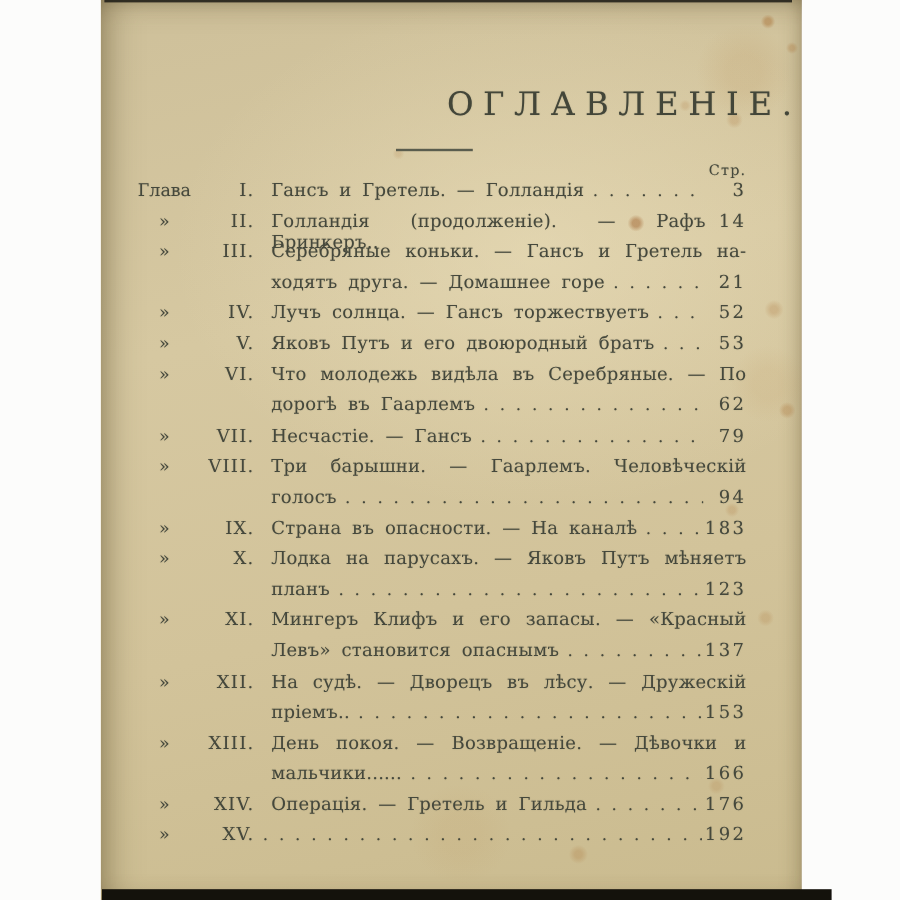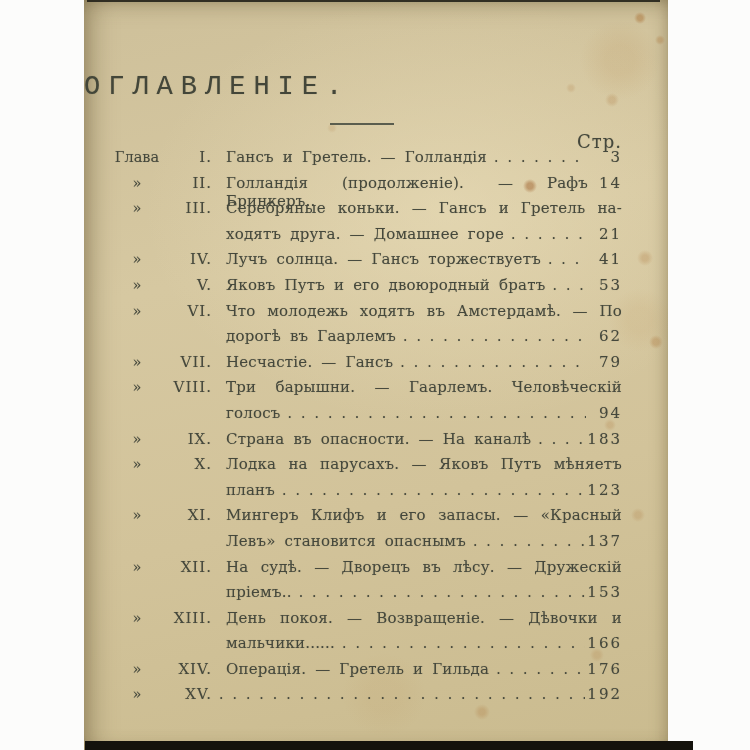--- a/index.html
+++ b/index.html
@@ -43,35 +43,34 @@
       radial-gradient(circle at 526px 425px, rgba(169,112,52,.20) 0 2.5px, rgba(169,112,52,0) 6px),
       radial-gradient(circle at 554px 515px, rgba(169,112,52,.20) 0 3px,   rgba(169,112,52,0) 7px),
       radial-gradient(circle at 513px 655px, rgba(169,112,52,.18) 0 3px,   rgba(169,112,52,0) 7px),
       radial-gradient(circle at 398px 712px, rgba(169,112,52,.25) 0 3px,   rgba(169,112,52,0) 8px),
       radial-gradient(circle at 248px 128px, rgba(169,112,52,.15) 0 2px,   rgba(169,112,52,0) 5px),
       radial-gradient(circle at 536px 60px,  rgba(185,140,80,.14) 0 14px,  rgba(185,140,80,0) 40px),
       radial-gradient(circle at 556px 320px, rgba(185,140,80,.10) 0 12px,  rgba(185,140,80,0) 32px),
       radial-gradient(circle at 300px 695px, rgba(185,140,80,.08) 0 16px,  rgba(185,140,80,0) 42px);
   }
   .title {
-    position:relative; margin:72px 0 0; text-align:left;
+    position:relative; margin:72px 0 0; text-align:right;
     font-size:27px; letter-spacing:8px; font-weight:400; color:#434639;
     text-shadow:0 0 1px rgba(67,70,57,.35);
-    font-family:Liberation Mono, monospace;
   }
   .rule {
     width:64px; height:2px; background:#5a5d4e; margin:21px auto 0;
     transform:translateX(-14px);
   }
   .toc {
     position:relative; margin:10px 0 0; padding:0 46px 0 24px;
     color:#45483c; font-size:15px;
     text-shadow:0 0 1px rgba(69,72,60,.3);
   }
-  .str-row { text-align:right; font-size:18px; height:13px; line-height:13px; letter-spacing:1px; }
+  .str-row { text-align:right; font-size:12px; height:13px; line-height:13px; letter-spacing:1px; }
   .row { display:flex; align-items:baseline; height:25.6px; }
   .col-m { flex:none; width:58px; text-align:center; font-size:14.5px; }
   .col-r { flex:none; width:46px; text-align:right; letter-spacing:1px; }
   .col-t { flex:0 1 auto; min-width:0; margin-left:14px; word-spacing:4px; letter-spacing:.2px; white-space:nowrap; }
   .col-t.just { flex:1 1 0; text-align:justify; text-align-last:justify; white-space:normal; }
   .leader {
     flex:1 1 0; min-width:0; overflow:hidden; white-space:nowrap;
     letter-spacing:9px; margin:0 2px 0 7px; font-size:14px;
   }
   .page-num { flex:none; min-width:34px; text-align:right; letter-spacing:2px; }
@@ -111,33 +110,33 @@
             <span class="col-r"></span>
             <div class="col-t">ходятъ друга. — Домашнее горе</div>
             <span class="leader">.................................................</span>
             <span class="page-num">21</span>
           </div>
           <div class="row">
             <span class="col-m">»</span>
             <span class="col-r">IV.</span>
             <div class="col-t">Лучъ солнца. — Гансъ торжествуетъ</div>
             <span class="leader">.................................................</span>
-            <span class="page-num">41</span>
+            <span class="page-num">52</span>
           </div>
           <div class="row">
             <span class="col-m">»</span>
             <span class="col-r">V.</span>
             <div class="col-t">Яковъ Путъ и его двоюродный братъ</div>
             <span class="leader">.................................................</span>
             <span class="page-num">53</span>
           </div>
           <div class="row">
             <span class="col-m">»</span>
             <span class="col-r">VI.</span>
-            <div class="col-t just">Что молодежь ходятъ въ Амстердамѣ. — По</div>
+            <div class="col-t just">Что молодежь видѣла въ Серебряные. — По</div>
           </div>
           <div class="row">
             <span class="col-m"></span>
             <span class="col-r"></span>
             <div class="col-t">дорогѣ въ Гаарлемъ</div>
             <span class="leader">.................................................</span>
             <span class="page-num">62</span>
           </div>
           <div class="row">
             <span class="col-m">»</span>

